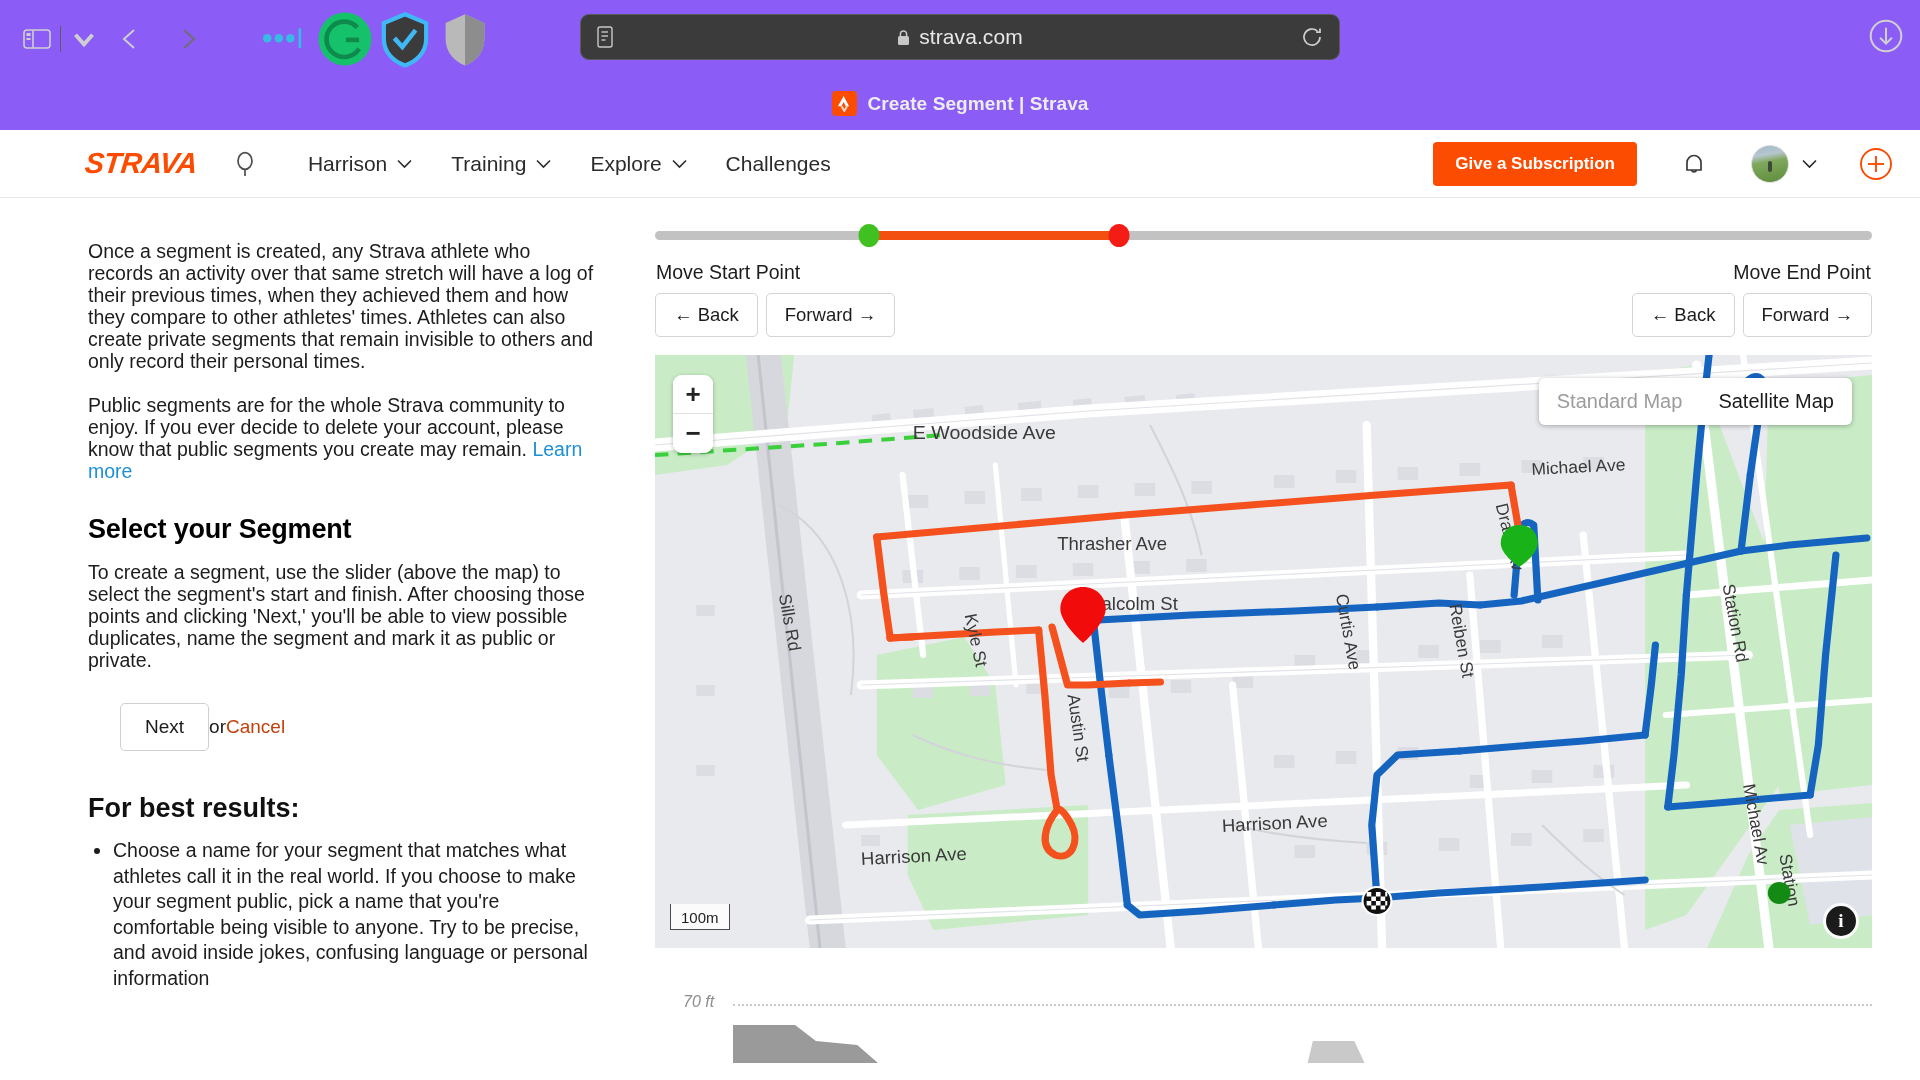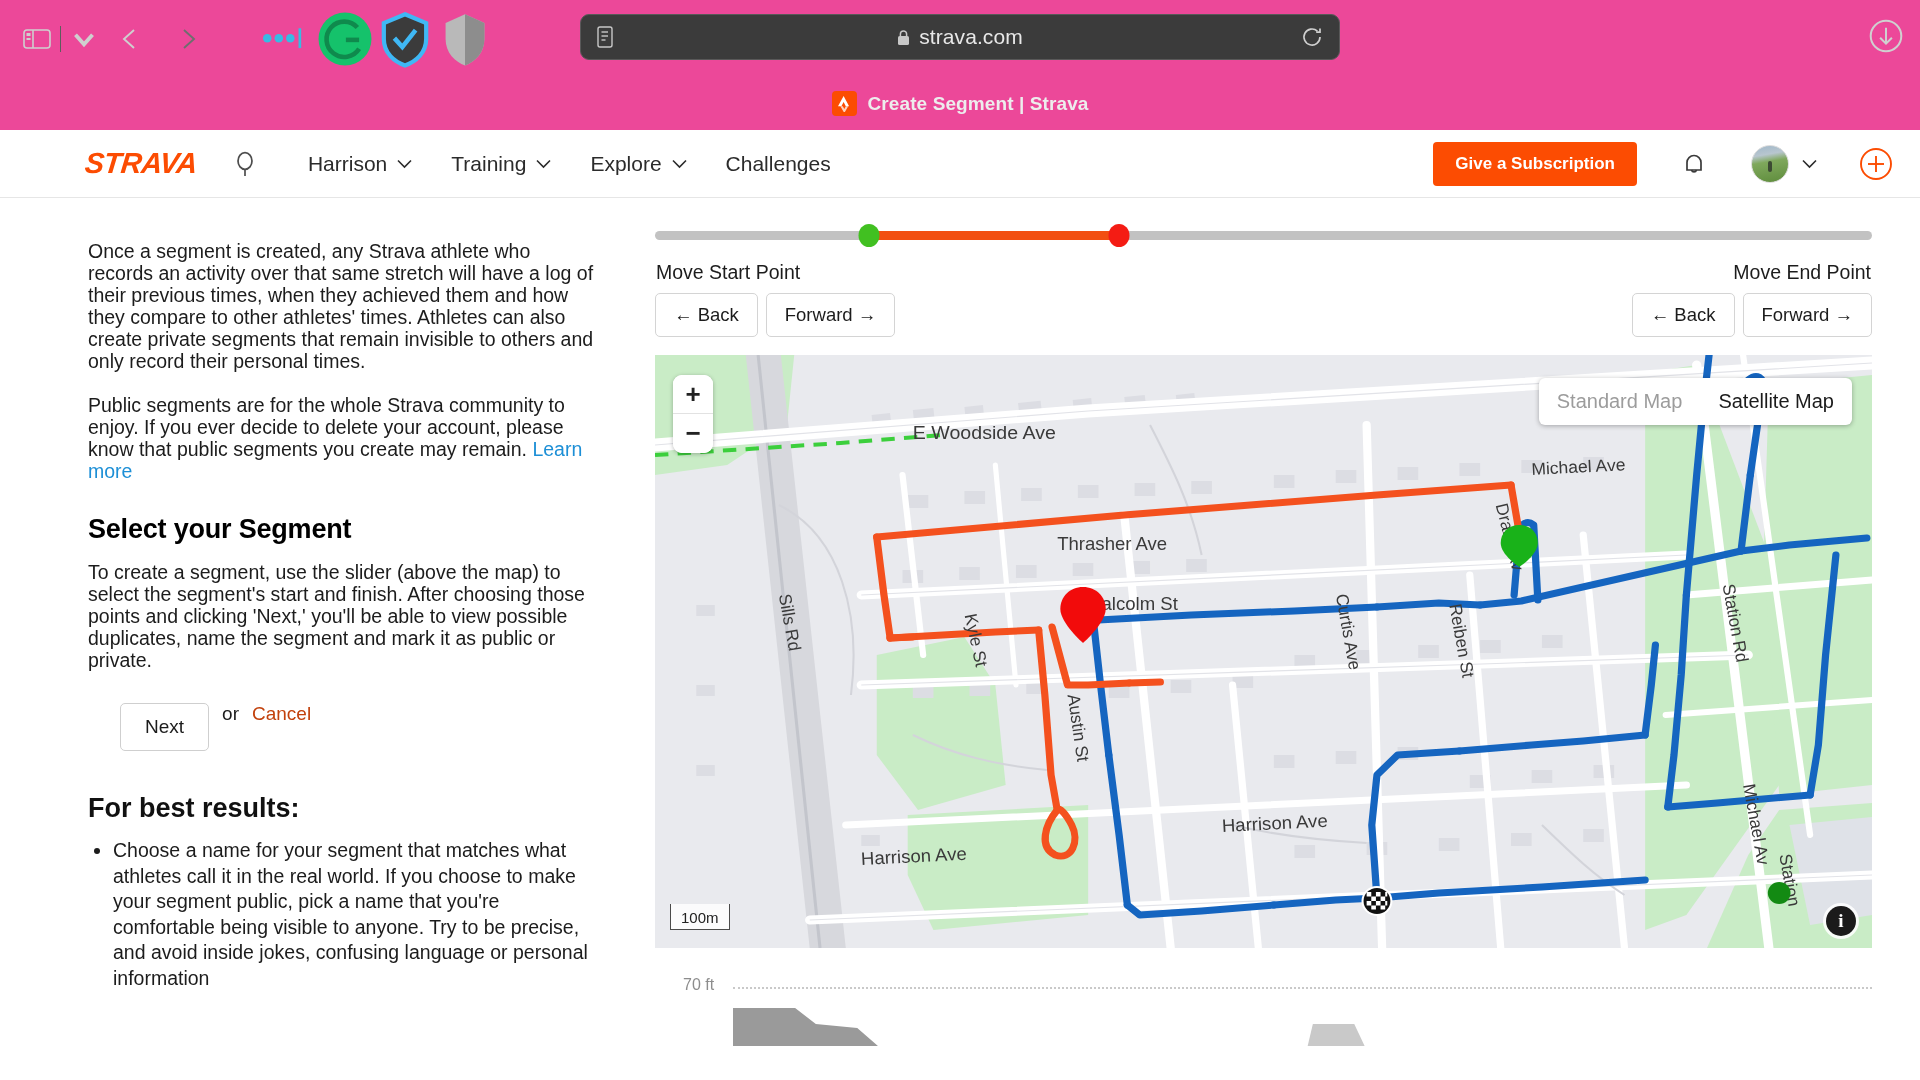--- a/index.html
+++ b/index.html
@@ -5,21 +5,21 @@
   * { box-sizing: border-box; margin: 0; padding: 0; }
   html, body {
     width: 1920px; height: 1080px;
     overflow: hidden;
     font-family: "Liberation Sans", sans-serif;
     background: #ffffff;
   }
 
   
   #browser-chrome {
-    background: #ec4899;
+    background: #8b5cf6;
     height: 130px;
     position: relative;
     width: 1920px;
   }
   #browser-toolbar {
     height: 77px;
     display: flex;
     align-items: center;
     padding: 0 18px;
     position: relative;
@@ -169,21 +169,21 @@
     line-height: 22px;
     color: #1c1c1c;
     margin-bottom: 22px;
   }
   .inline-link { color: #1d8fd6; cursor: pointer; }
   #subhead-select {
     font-size: 27px; font-weight: bold; color: #000;
     margin: 32px 0 16px 0; letter-spacing: -0.2px;
   }
   #action-row {
-    display: flex; align-items: flex-start; gap: 13px;
+    display: flex; align-items: center; gap: 0;
     margin-top: 32px;
     padding-left: 32px;
   }
   #next-btn {
     border: 1px solid #cfcfcf;
     background: #fff;
     border-radius: 5px;
     padding: 12px 24px;
     font-size: 19px;
     color: #1c1c1c;
@@ -313,22 +313,23 @@
     display: flex; align-items: center; justify-content: center;
     font-size: 19px; font-weight: bold;
     font-family: "Liberation Serif", serif;
     cursor: pointer; z-index: 5;
     box-shadow: 0 0 0 3px rgba(255,255,255,.85);
   }
 
   
   #elevation-area {
     position: relative;
-    margin-top: 28px;
+    margin-top: 45px;
     height: 70px;
+    font-style: italic;
   }
   #elev-label {
     position: absolute; left: 28px; top: 0;
     font-size: 16px; color: #8d8d8d;
   }
   #elev-gridline {
     position: absolute; left: 78px; right: 0; top: 11px;
     border-top: 2px dotted #c9c9c9;
   }
   #elev-profile { position: absolute; left: 78px; top: 18px; height: 52px; width: calc(100% - 78px); }

